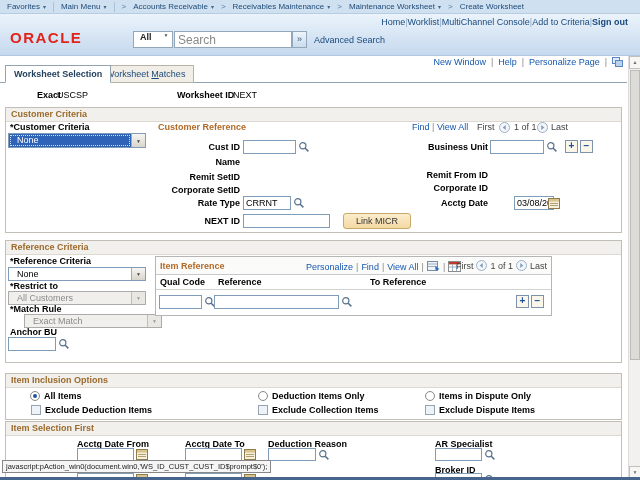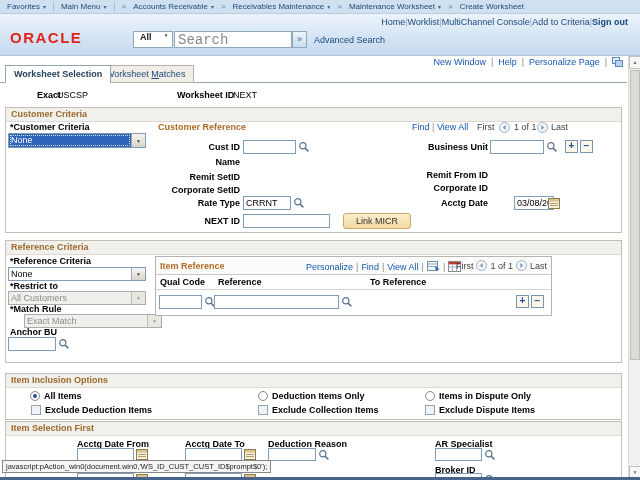--- a/index.html
+++ b/index.html
@@ -17,21 +17,21 @@
   
   .band{position:absolute;left:0;top:14px;width:640px;height:42px;background:linear-gradient(#ebf3fb,#c5d9ee);border-bottom:1px solid #b0c8e0}
   .brand{position:absolute;left:10px;top:15px;font-size:15px;font-weight:bold;color:#e2231a;letter-spacing:1.5px}
   .toplinks{position:absolute;right:12px;top:3px;display:flex;gap:0;align-items:center;font-size:9px;color:#17497e;white-space:nowrap}
   .toplinks .sep{color:#8fa9c4}
   .tlink{color:#17497e;cursor:pointer}
   .signout{font-weight:bold}
   .scopebox{position:absolute;left:133px;top:17px;width:40px;height:17px;background:#fff;border:1px solid #93a7ba;display:flex;cursor:pointer}
   .scopebox .scope-txt{flex:1;padding-left:6px;font-weight:bold;font-size:9px;color:#222}
   .scopebox .scope-arrow{width:12px;font-size:5px;color:#555;text-align:center}
-  .searchinp{position:absolute;left:174px;top:17px;width:118px;height:17px;border:1px solid #93a7ba;font-size:14px;padding:0 3px;color:#444;font-family:Liberation Mono, monospace}
+  .searchinp{position:absolute;left:174px;top:17px;width:118px;height:17px;border:1px solid #93a7ba;font-size:12px;padding:0 3px;color:#444;font-family:Liberation Sans, sans-serif}
   .searchinp::placeholder{color:#8a8a8a}
   .gobtn{position:absolute;left:292px;top:17px;width:15px;height:17px;background:linear-gradient(#eef4fa,#cadcee);border:1px solid #93a7ba;color:#33577e;font-size:9px;line-height:14px;text-align:center;cursor:pointer}
   .advlink{position:absolute;left:314px;top:21px;color:#17497e;font-size:9px;cursor:pointer}
 
   
   .pagebar{position:absolute;top:57px;right:17px;display:flex;gap:5px;align-items:center;font-size:9px;white-space:nowrap;z-index:3}
   .blink{color:#1558b0;cursor:pointer;text-decoration:none}
   .pagebar .sep{color:#888}
 
   
@@ -46,21 +46,21 @@
   .val{position:absolute;font-size:9px;white-space:nowrap}
   .rlbl{position:absolute;font-weight:bold;font-size:9px;text-align:right;white-space:nowrap}
   .stitle{position:absolute;font-weight:bold;font-size:9px;color:#b06a28;white-space:nowrap}
   .plain{color:#444}
   .inp{position:absolute;height:14px;border:1px solid #7f9db9;background:#fff;font-size:9px;padding:0 2px;font-family:inherit;color:#000}
   .gbox{position:absolute;border:1px solid #c3bfb6;background:#fff}
   .gbox-h{height:14px;background:#f2f0ec;border-bottom:1px solid #ddd9d0;color:#9a6a2c;font-weight:bold;font-size:9px;line-height:13px;padding-left:5px}
 
   
   .sel{position:absolute;height:15px;border:1px solid #7f9db9;background:#fff;display:flex;cursor:pointer}
-  .sel-text{flex:1;font-size:9px;line-height:13px;padding:0 2px;white-space:nowrap;overflow:hidden}
+  .sel-text{flex:1;font-size:9px;line-height:13px;padding:0 8px;white-space:nowrap;overflow:hidden}
   .sel-btn{width:14px;background:linear-gradient(#f6f5f2,#d9d5cc);border-left:1px solid #a8a8a8;display:flex;align-items:center;justify-content:center;font-size:5px;color:#444}
   .sel.focused .sel-text{background:#2e63b8;color:#fff;outline:1px dotted #cfe0f8;outline-offset:-2px}
   .sel.disabled{background:#f0efeb;border-color:#ababab;cursor:default}
   .sel.disabled .sel-text{color:#8b8b8b}
   .sel.disabled .sel-btn{background:#e9e7e1;color:#9a9a9a;border-left-color:#bdbdbd}
 
   
   .icn{position:absolute;cursor:pointer;line-height:0}
   .pmbtn{position:absolute;width:13px;height:13px;background:#fbf6ea;border:1px solid #7d93ad;color:#1d4fa0;font-weight:bold;font-size:10px;line-height:10px;text-align:center;cursor:pointer}
   .navbtn{position:absolute;width:11px;height:11px;cursor:pointer;line-height:0}

